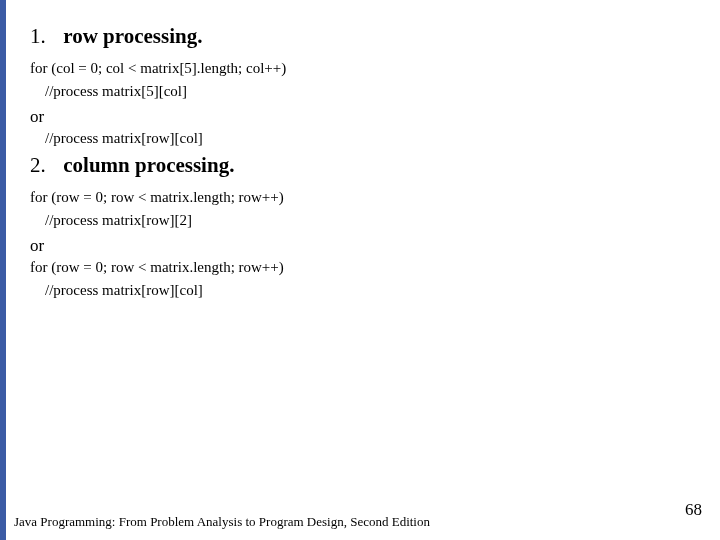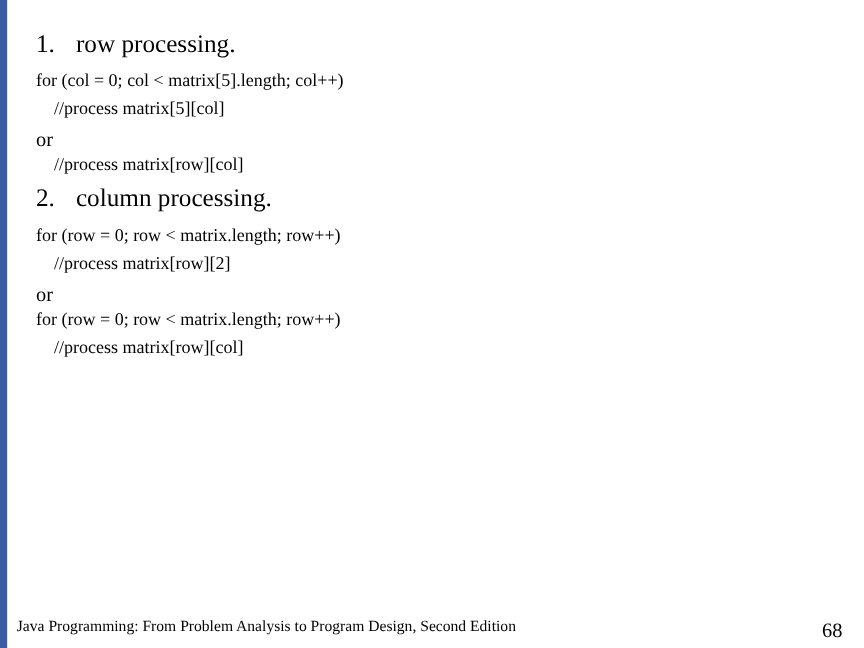--- a/index.html
+++ b/index.html
@@ -29,21 +29,21 @@
     background: #3b5ba5;
   }
   .h-item {
     font-size: 21px;
     margin: 2px 0 10px 0;
   }
   .h-item .num {
     display: inline-block;
     width: 28px;
   }
-  .h-item .title { font-weight: normal; }
+  .h-item .title { font-weight: bold; }
   .code {
     font-family: Liberation Serif, serif;
     font-size: 15px;
     line-height: 1.25;
     white-space: pre;
     margin: 0 0 4px 0;
   }
   .or-line {
     font-family: "Times New Roman", Times, serif;
     font-size: 17px;
@@ -52,21 +52,21 @@
   .footer {
     position: absolute;
     left: 14px;
     bottom: 10px;
     font-size: 13px;
     color: #000;
   }
   .pagenum {
     position: absolute;
     right: 18px;
-    bottom: 4px;
+    bottom: 20px;
     font-size: 17px;
     color: #000;
   }
   .block { margin-bottom: 6px; }
   .sec2 { margin-top: 6px; }
 </style>
 </head>
 <body>
 
 <div class="slide">

